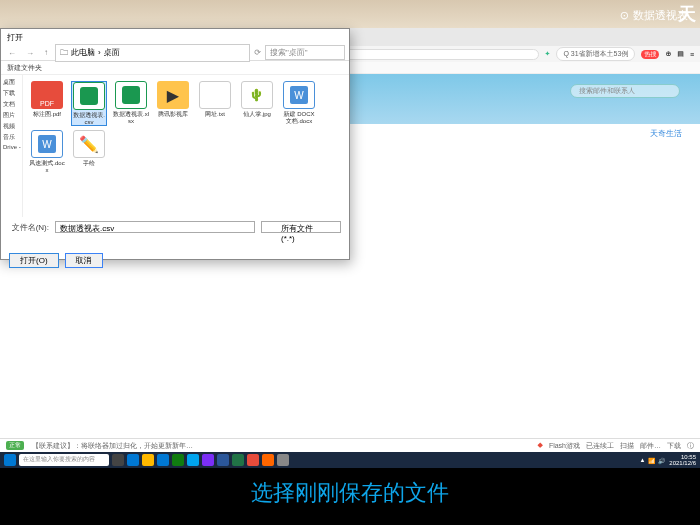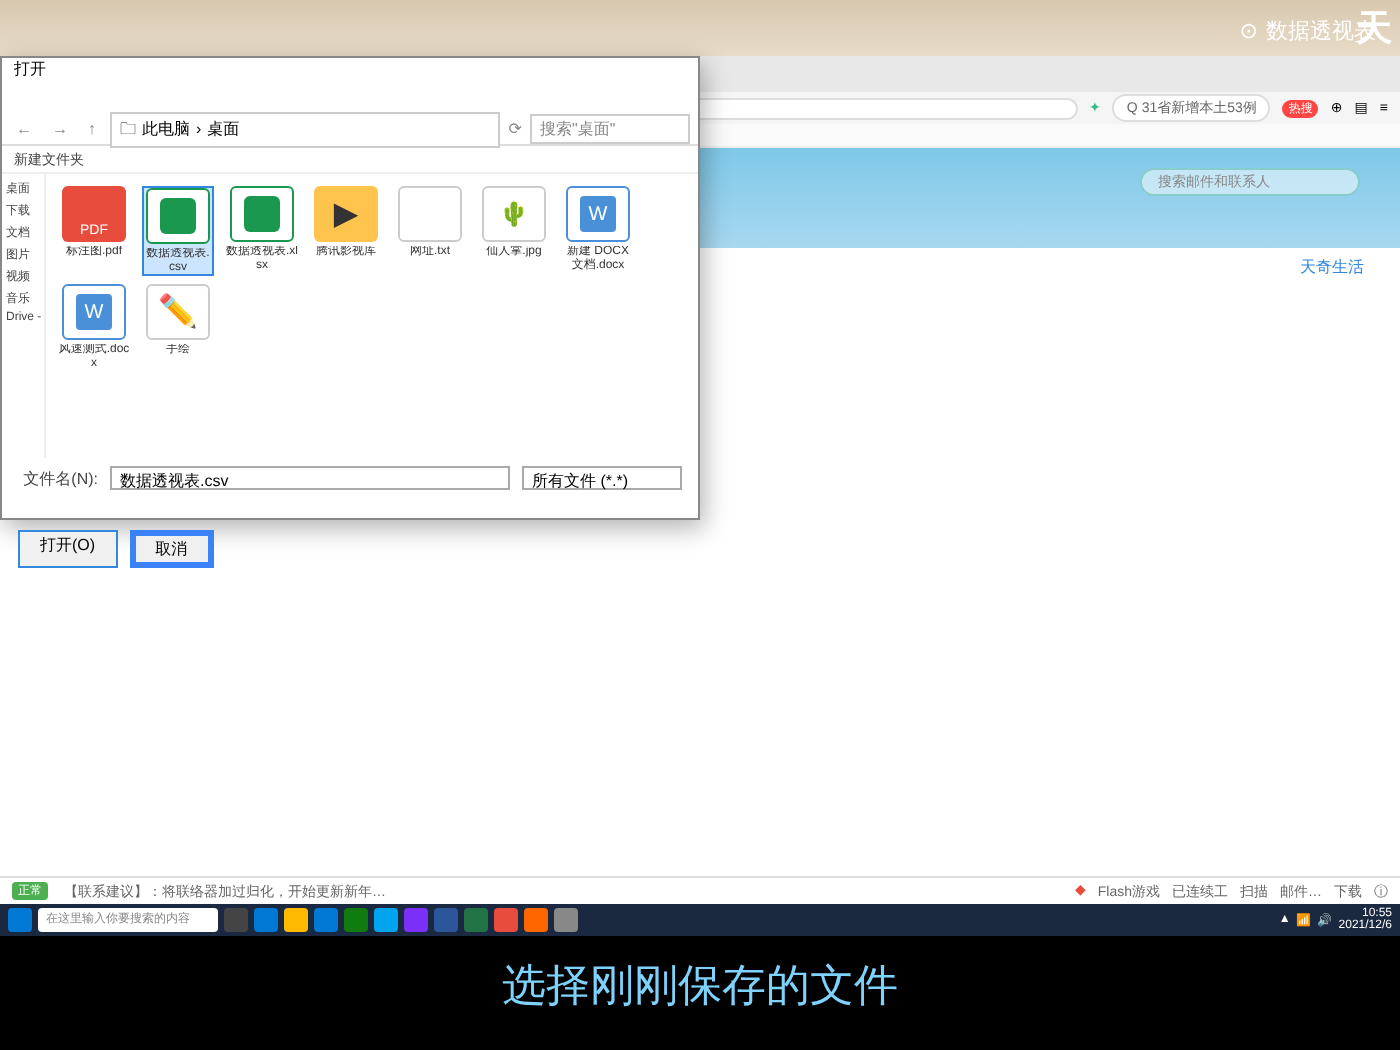--- a/index.html
+++ b/index.html
@@ -1,35 +1,35 @@
 <!DOCTYPE html>
 <html><head>
 <meta charset="utf-8">
 <style>
 *{margin:0;padding:0;box-sizing:border-box;font-family:"Microsoft YaHei",sans-serif}
 body{width:700px;height:525px;background:#000;overflow:hidden;position:relative}
 .screen{position:absolute;top:28px;left:0;width:700px;height:440px;background:#fff}
 .watermark{position:absolute;top:8px;right:12px;color:#fff;font-size:11px;display:flex;align-items:center;gap:4px}
 .watermark-big{position:absolute;top:2px;right:4px;color:#fff;font-size:18px;font-weight:bold}
-.caption{position:absolute;bottom:0;left:0;right:0;height:52px;background:rgba(0,0,0,0.6);color:#7dd3fc;font-size:22px;text-align:center;line-height:40px}
+.caption{position:absolute;bottom:0;left:0;right:0;height:52px;background:rgba(0,0,0,0.6);color:#0ea5e9;font-size:22px;text-align:center;line-height:40px}
 
 .browser-tabs{position:absolute;top:0;left:0;right:0;height:18px;background:#e8e8e8;display:flex;align-items:center;font-size:7px}
 .btab{padding:2px 8px;background:#fff;border-radius:3px 3px 0 0;margin-left:2px}
 .btab2{padding:2px 6px;color:#666}
 .addr-bar{position:absolute;top:18px;left:0;right:0;height:16px;background:#f5f5f5;display:flex;align-items:center;padding:0 6px;font-size:7px;gap:6px}
 .url{flex:1;background:#fff;border:1px solid #ddd;border-radius:8px;padding:1px 6px;color:#666;overflow:hidden;white-space:nowrap}
 .search-r{background:#fff;border:1px solid #ddd;border-radius:8px;padding:1px 6px;color:#666}
 .hotbadge{background:#ff4444;color:#fff;border-radius:6px;padding:0 3px;font-size:6px}
 .bookmark-bar{position:absolute;top:34px;left:0;right:0;height:12px;background:#fafafa;border-bottom:1px solid #eee}
 .banner{position:absolute;top:46px;left:0;right:0;height:50px;background:linear-gradient(180deg,#7ec8e8,#a8d8f0)}
 .search-widget{position:absolute;top:10px;right:20px;width:110px;height:14px;border:1px solid #8cc;border-radius:10px;background:rgba(255,255,255,0.5);font-size:7px;color:#888;padding:1px 8px}
 .import-link{position:absolute;top:100px;right:18px;font-size:8px;color:#3388dd}
 
 .dialog{position:absolute;top:0;left:0;width:350px;height:232px;background:#fff;border:1px solid #888;box-shadow:2px 4px 12px rgba(0,0,0,0.3)}
-.dlg-title{height:28px;background:#fff;display:flex;padding:0 6px;font-size:8px}
+.dlg-title{height:16px;background:#fff;display:flex;align-items:center;padding:0 6px;font-size:8px}
 .dlg-nav{height:16px;display:flex;align-items:center;padding:0 4px;gap:4px;font-size:8px;border-bottom:1px solid #ddd}
 .nav-arrow{color:#888;padding:0 3px}
 .nav-path{flex:1;border:1px solid #ccc;background:#fff;padding:1px 4px;display:flex;align-items:center;gap:3px}
 .nav-search{width:80px;border:1px solid #ccc;padding:1px 4px;color:#888}
 .dlg-toolbar{height:14px;display:flex;align-items:center;padding:0 6px;font-size:7px;color:#444;justify-content:space-between;border-bottom:1px solid #eee}
 .tb-right{display:flex;gap:6px;color:#3388cc}
 .dlg-body{display:flex;height:142px}
 .sidebar{width:22px;border-right:1px solid #eee;font-size:6px;color:#444;padding:2px;overflow:hidden}
 .sb-item{padding:1px 0;white-space:nowrap}
 .file-area{flex:1;padding:6px;overflow:hidden}
@@ -44,23 +44,23 @@
 .ficon.folder{background:#ffc44d}
 .ficon.txt{background:#fff;border:1px solid #ccc}
 .ficon.jpg{background:#fff;border:1px solid #ccc;font-size:12px}
 .ficon.docx{background:#fff;border:1px solid #4a90d9}
 .ficon.docx::before{content:"W";color:#fff;background:#4a90d9;width:18px;height:18px;border-radius:2px;display:flex;align-items:center;justify-content:center;font-size:10px}
 .fname{line-height:1.1;word-break:break-all;max-height:14px;overflow:hidden}
 .dlg-bottom{padding:4px 8px;font-size:8px}
 .brow{display:flex;align-items:center;gap:6px;margin-bottom:20px}
 .blabel{width:40px;text-align:right;color:#444}
 .binput{flex:1;border:1px solid #aaa;padding:1px 4px;background:#fff;height:12px}
-.bselect{width:80px;border:1px solid #aaa;padding:1px 4px;background:#fff;height:12px}
+.bselect{width:80px;border:1px solid #aaa;padding:1px 19px;background:#fff;height:12px}
 .bbtns{display:flex;justify-content:flex-start;gap:6px}
-.bbtn{border:3px solid #3b82f6;background:#f0f0f0;padding:1px 10px;font-size:8px;cursor:pointer}
+.bbtn{border:1px solid #3b82f6;background:#f0f0f0;padding:1px 10px;font-size:8px;cursor:pointer}
 .bbtn.primary{border:1px solid #3388dd}
 
 .taskbar{position:absolute;bottom:0;left:0;right:0;height:16px;background:#1a2940;display:flex;align-items:center;padding:0 4px;gap:3px}
 .tb-icon{width:12px;height:12px;border-radius:2px}
 .tb-search{width:90px;height:12px;background:#fff;border-radius:2px;font-size:6px;color:#888;padding:1px 4px}
 .tb-right{margin-left:auto;display:flex;gap:3px;align-items:center;color:#fff;font-size:6px}
 .status-area{position:absolute;bottom:16px;left:0;right:0;height:14px;background:#fff;border-top:1px solid #ddd;display:flex;align-items:center;font-size:7px;padding:0 6px;gap:8px}
 .status-badge{background:#4caf50;color:#fff;padding:0 3px;border-radius:2px;font-size:6px}
 .flash-area{margin-left:auto;display:flex;gap:6px;color:#666}
 .desk-bg{position:absolute;top:0;left:0;width:100%;height:28px;background:linear-gradient(#d8c8b0,#e8dcc8)}

